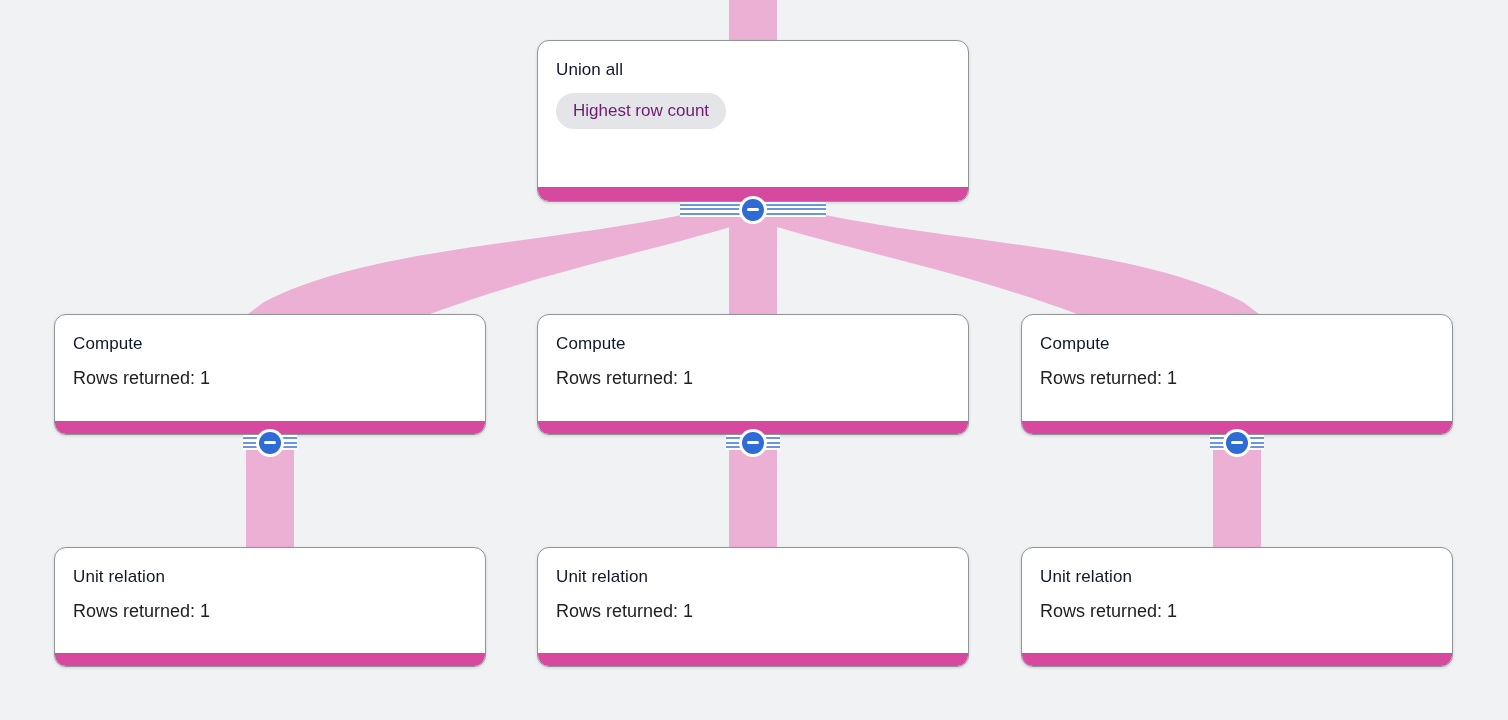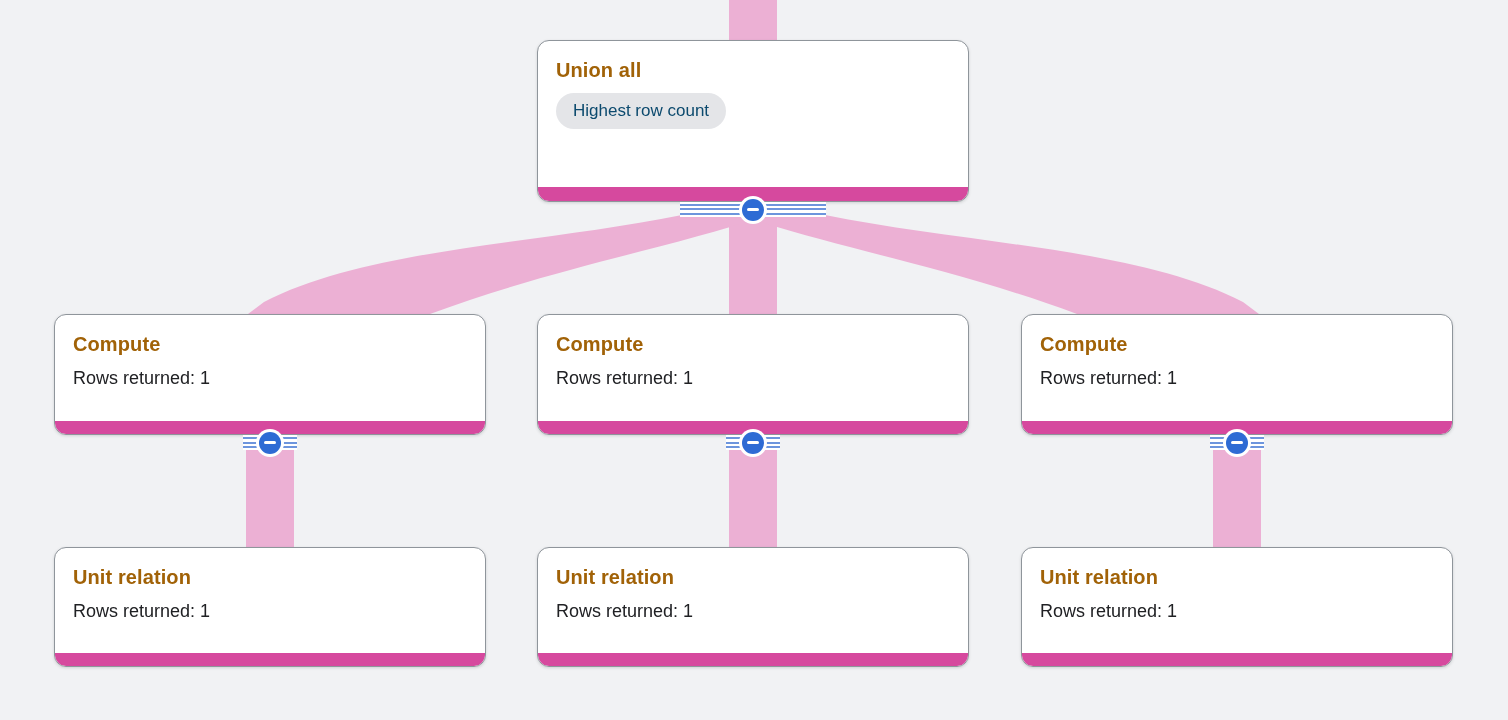--- a/index.html
+++ b/index.html
@@ -28,39 +28,39 @@
     border:1px solid #8f959b;
     border-radius:12px;
     box-sizing:border-box;
     box-shadow:0 1px 3px rgba(60,64,67,.18);
     z-index:1;
     overflow:hidden;
     cursor:pointer;
   }
   .node-title{
     margin:14px 18px 0;
-    font-size:20px;
-    font-weight:700;
+    font-size:17px;
+    font-weight:400;
     letter-spacing:.1px;
-    color:#a16207;
+    color:#0f172a;
     line-height:30px;
   }
   .node-rows{
     margin:6px 18px 0;
     font-size:18px;
     font-weight:400;
     color:#202124;
     line-height:26px;
   }
   .node-badge{
     display:inline-block;
     margin:8px 0 0 18px;
     padding:7px 17px;
     background:#e4e5e8;
-    color:#0c4a6e;
+    color:#701a75;
     font-size:17px;
     line-height:22px;
     border-radius:19px;
   }
   .accent-bar{
     position:absolute;
     left:0;right:0;bottom:0;
     height:13px;
     background:#d6499e;
     border-radius:0 0 11px 11px;

